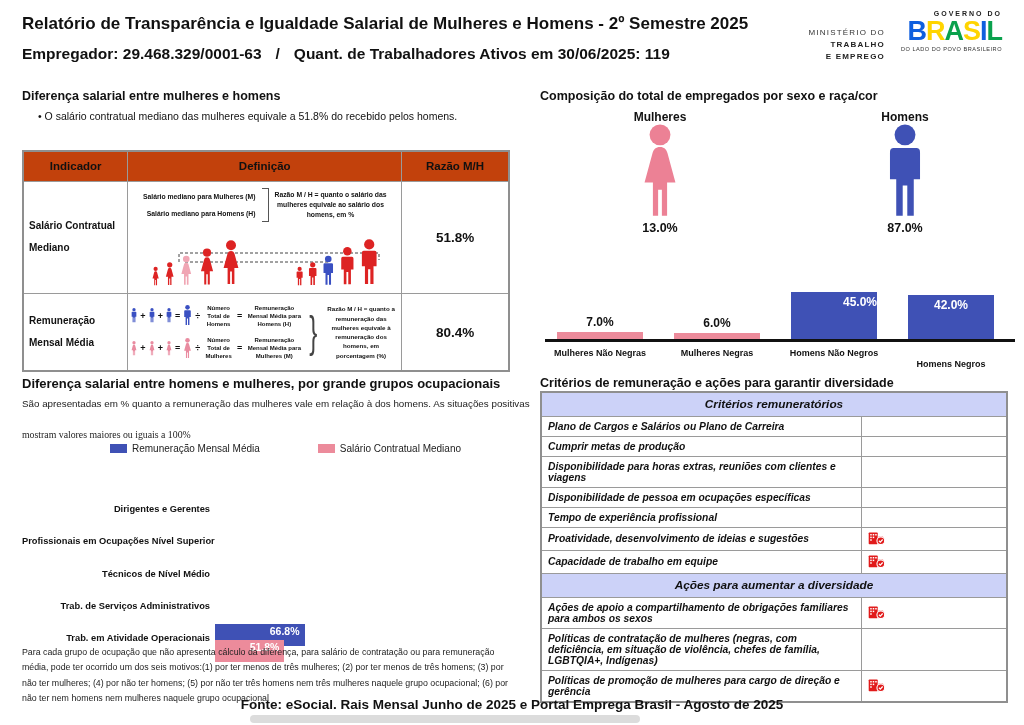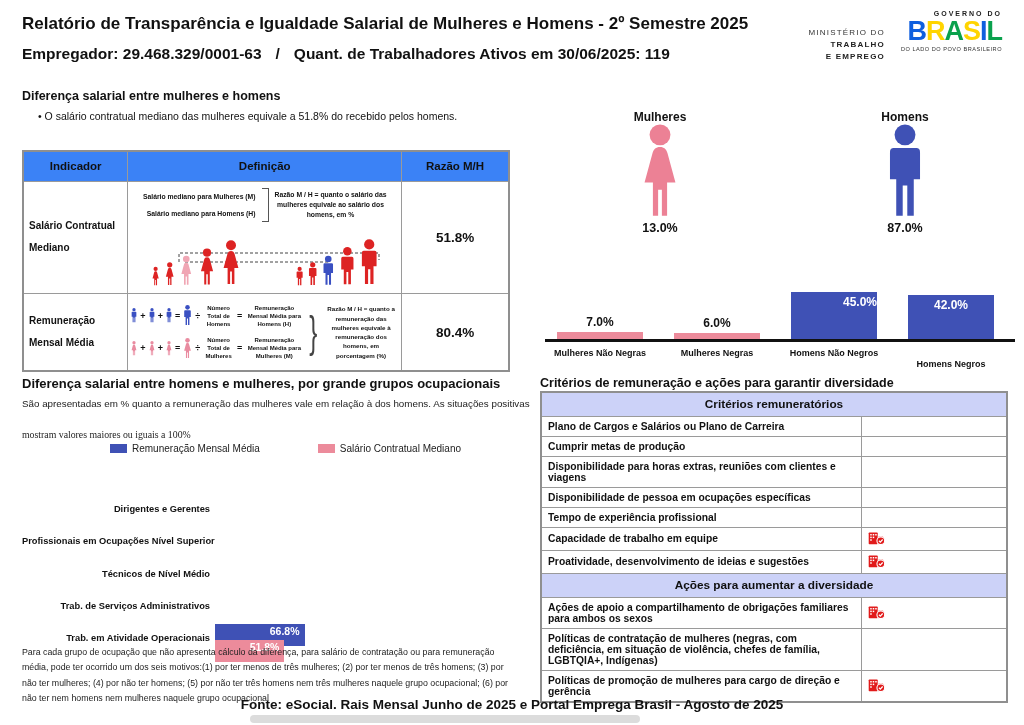--- a/index.html
+++ b/index.html
@@ -19,21 +19,21 @@
   .gov-name span:nth-child(3){color:#0aa14d;} .gov-name span:nth-child(4){color:#ffd400;}
   .gov-name span:nth-child(5){color:#0f5fde;} .gov-name span:nth-child(6){color:#0aa14d;}
   .gov-bottom { font-size:5.6px; letter-spacing:0.5px; color:#333; margin-top:1px; }
 
   .sec-title { font-weight:700; font-size:12.5px; }
   .bullet { font-size:10.5px; }
 
   
   table.ind { border-collapse:collapse; width:488px; border:2px solid #8f8f8f; }
   table.ind th, table.ind td { border:1px solid #9a9a9a; }
-  table.ind th { background:#3b82f6; font-size:11.5px; height:30px; font-weight:700; }
+  table.ind th { background:#c2410c; font-size:11.5px; height:30px; font-weight:700; }
   .ind-cell { font-weight:700; font-size:10px; padding-left:5px; vertical-align:middle; line-height:2.2; }
   .ratio-cell { text-align:center; font-weight:700; font-size:13.5px; vertical-align:middle; }
   .def-cell { vertical-align:middle; padding:4px 2px; }
   .d1-top { display:flex; justify-content:center; align-items:center; gap:6px; margin:2px 0 6px 0; }
   .d1-lines { font-size:6.8px; font-weight:700; text-align:right; line-height:2.6; }
   .rbracket { width:7px; height:34px; border:1.5px solid #555; border-left:none; }
   .d1-expl, .d2-expl { font-size:6.8px; font-weight:700; text-align:center; width:112px; line-height:1.5; }
   .d2-expl { width:76px; font-size:6.2px; }
   .formula-col { display:flex; flex-direction:column; gap:8px; }
   .formula-row { display:flex; align-items:center; gap:2px; }
@@ -209,20 +209,21 @@
           </div>
           <div class="brace">}</div>
           <div class="d2-expl">Razão M / H = quanto a remuneração das mulheres equivale à remuneração dos homens, em porcentagem (%)</div>
         </div>
       </td>
       <td class="ratio-cell">80.4%</td>
     </tr>
   </tbody>
     </table>
 
+  <div class="abs sec-title" style="left:540px; top:89px;">Composição do total de empregados por sexo e raça/cor</div>
   <div class="abs sex-label" style="left:600px; top:110px;">Mulheres</div>
   <div class="abs sex-label" style="left:845px; top:110px;">Homens</div>
   <svg class="abs" style="left:637px; top:124px;" width="46" height="96" viewBox="0 0 22 46">
       <use href="#sym-woman" fill="#ec8195"></use>
     </svg>
   <svg class="abs" style="left:882px; top:124px;" width="46" height="96" viewBox="0 0 22 46">
       <use href="#sym-man" fill="#3f51b5"></use>
     </svg>
   <div class="abs sex-pct" style="left:600px; top:221px;">13.0%</div>
   <div class="abs sex-pct" style="left:845px; top:221px;">87.0%</div>
@@ -269,21 +270,21 @@
     <div class="lb-cat" style="top:73px;">Técnicos de Nível Médio</div>
     <div class="lb-cat" style="top:105px;">Trab. de Serviços Administrativos</div>
     <div class="lb-cat" style="top:137px;">Trab. em Atividade Operacionais</div>
     <div class="lb-bar" style="top: 128px; background: rgb(63, 81, 181); width: 89.512px;">66.8%</div>
     <div class="lb-bar" style="top: 144px; background: rgb(236, 139, 155); width: 69.412px;">51.8%</div>
   </div>
 
   <div class="abs footnote" style="left:22px; top:645px; width:492px;">Para cada grupo de ocupação que não apresenta cálculo da diferença, para salário de contratação ou para remuneração média, pode ter ocorrido um dos seis motivos:(1) por ter menos de três mulheres; (2) por ter menos de três homens; (3) por não ter mulheres; (4) por não ter homens; (5) por não ter três homens nem três mulheres naquele grupo ocupacional; (6) por não ter nem homens nem mulheres naquele grupo ocupacional</div>
 
   <div class="abs sec-title" style="left:540px; top:376px;">Critérios de remuneração e ações para garantir diversidade</div>
-  <table class="crit abs" style="left:540px; top:391px;">
+  <table class="crit abs" style="left:540px; top:391px;font-style:italic;">
     <tbody>
         <tr>
           <td class="group-head" colspan="2">Critérios remuneratórios</td>
         </tr>
     <tr>
       <td>Plano de Cargos e Salários ou Plano de Carreira</td>
       <td class="icon-cell"></td>
     </tr>
     <tr>
       <td>Cumprir metas de produção</td>
@@ -295,32 +296,32 @@
     </tr>
     <tr>
       <td>Disponibilidade de pessoa em ocupações específicas</td>
       <td class="icon-cell"></td>
     </tr>
     <tr>
       <td>Tempo de experiência profissional</td>
       <td class="icon-cell"></td>
     </tr>
     <tr>
+      <td>Proatividade, desenvolvimento de ideias e sugestões</td>
+      <td class="icon-cell"><svg width="18" height="16" viewBox="0 0 26 22">
+              <use href="#sym-building-check"></use>
+            </svg></td>
+    </tr>
+    <tr>
       <td>Capacidade de trabalho em equipe</td>
       <td class="icon-cell"><svg width="18" height="16" viewBox="0 0 26 22">
               <use href="#sym-building-check"></use>
             </svg></td>
     </tr>
     <tr>
-      <td>Proatividade, desenvolvimento de ideias e sugestões</td>
-      <td class="icon-cell"><svg width="18" height="16" viewBox="0 0 26 22">
-              <use href="#sym-building-check"></use>
-            </svg></td>
-    </tr>
-    <tr>
           <td class="group-head" colspan="2">Ações para aumentar a diversidade</td>
         </tr>
     <tr>
       <td>Ações de apoio a compartilhamento de obrigações familiares para ambos os sexos</td>
       <td class="icon-cell"><svg width="18" height="16" viewBox="0 0 26 22">
               <use href="#sym-building-check"></use>
             </svg></td>
     </tr>
     <tr>
       <td>Políticas de contratação de mulheres (negras, com deficiência, em situação de violência, chefes de família, LGBTQIA+, Indígenas)</td>

